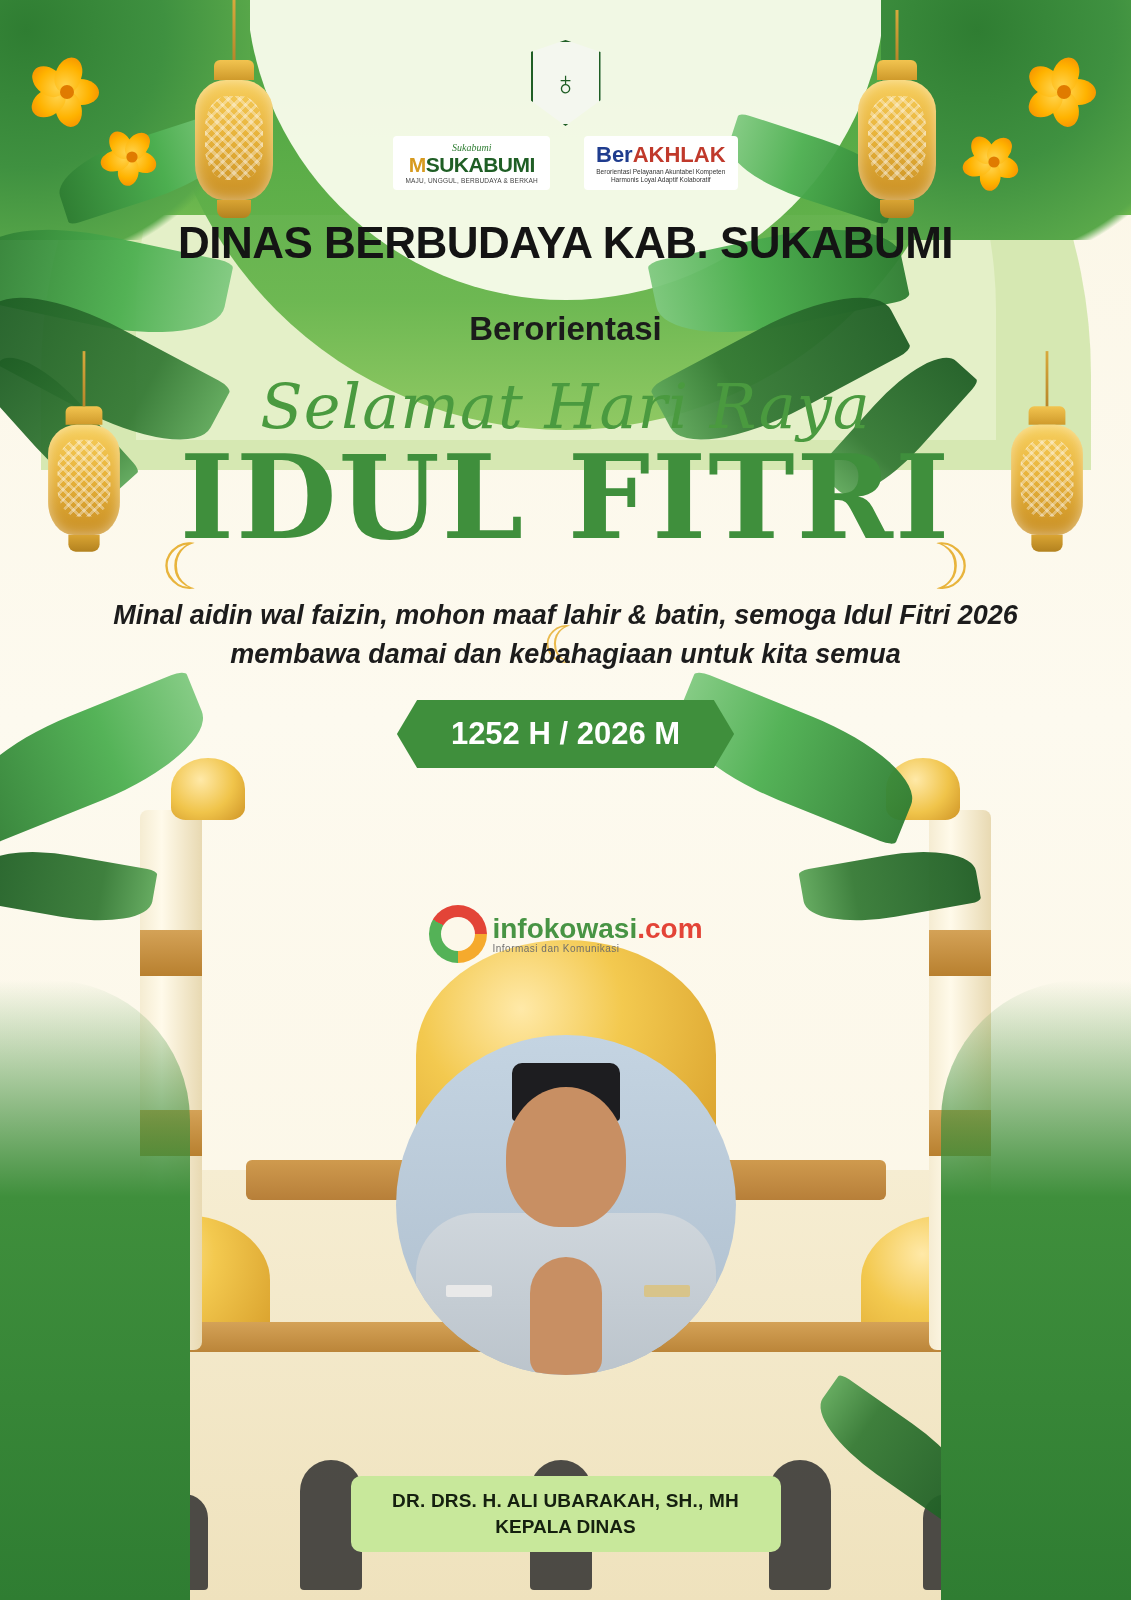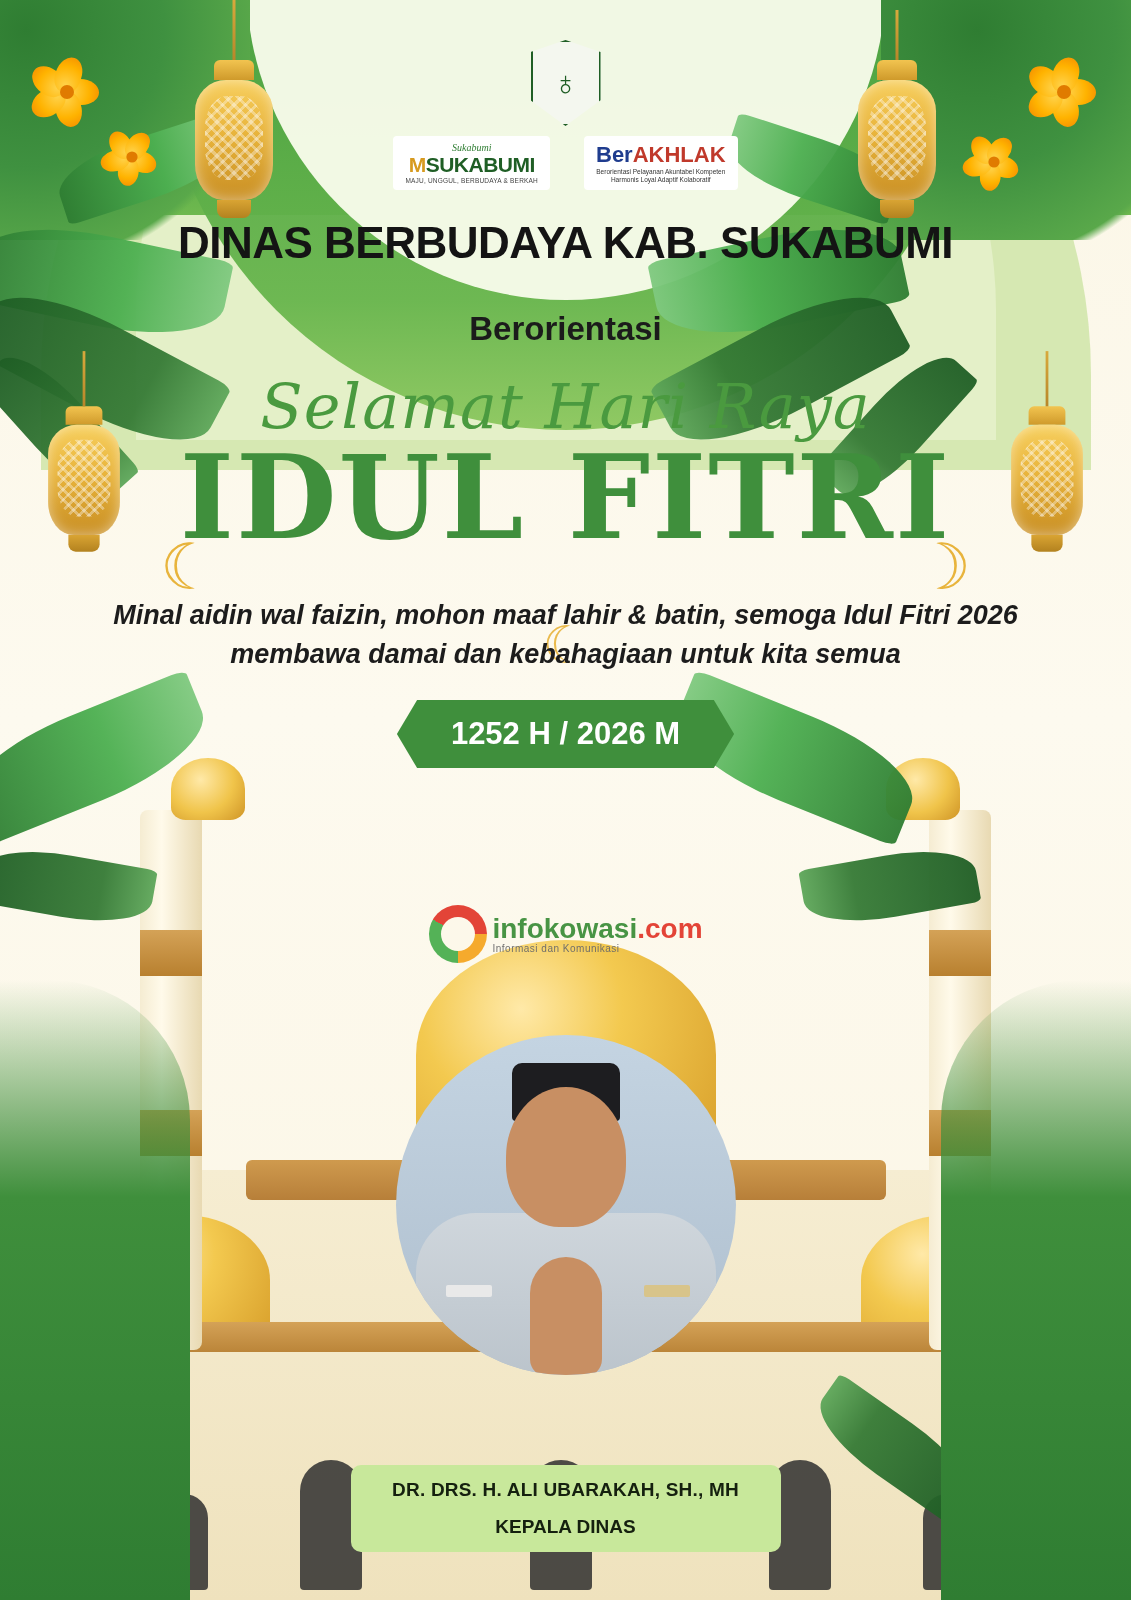--- a/index.html
+++ b/index.html
@@ -287,21 +287,21 @@
 
   
   .nameplate {
     position: absolute; left: 50%; transform: translateX(-50%); bottom: 48px;
     width: 430px; padding: 14px 10px; z-index: 10;
     background: #c8e89b;
     border-radius: 10px;
     text-align: center;
   }
   .np-name { font-size: 19px; font-weight: bold; color: #15200f; letter-spacing: .2px; }
-  .np-role { font-size: 19px; font-weight: bold; color: #15200f; margin-top: 15px; }
+  .np-role { font-size: 19px; font-weight: bold; color: #15200f; margin-top: 4px; }
 
   
   .side-wedge {
     position: absolute; bottom: 0; width: 230px; height: 620px;
     background: linear-gradient(180deg, rgba(63,143,60,0) 0%, #3f8f3c 35%, #2f7d32 100%);
     z-index: 3;
   }
   .side-wedge.l { left: -40px; border-radius: 0 140px 0 0; }
   .side-wedge.r { right: -40px; border-radius: 140px 0 0 0; }
 </style>

